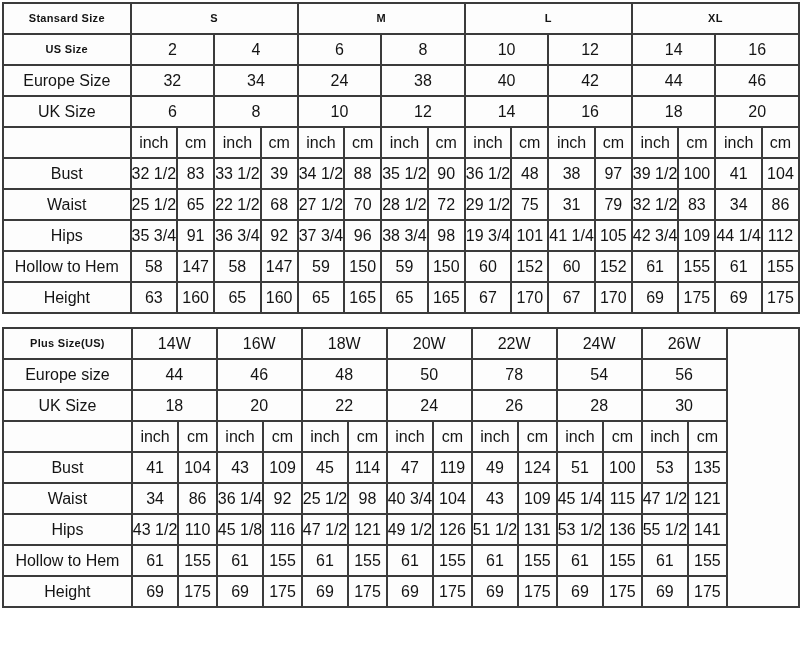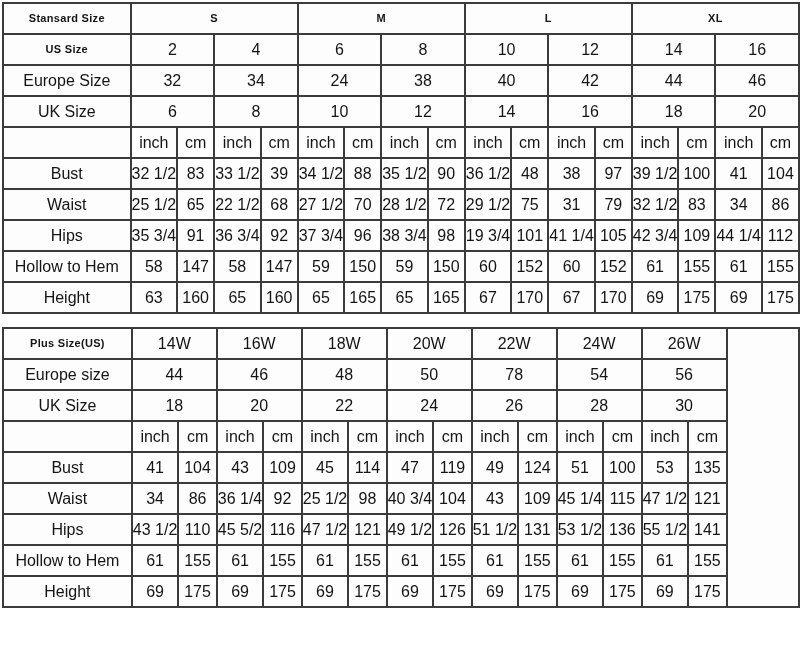--- a/index.html
+++ b/index.html
@@ -318,21 +318,21 @@
           <td>109</td>
           <td>45 1/4</td>
           <td>115</td>
           <td>47 1/2</td>
           <td>121</td>
         </tr>
         <tr>
           <td>Hips</td>
           <td>43 1/2</td>
           <td>110</td>
-          <td>45 5/2</td>
+          <td>45 1/8</td>
           <td>116</td>
           <td>47 1/2</td>
           <td>121</td>
           <td>49 1/2</td>
           <td>126</td>
           <td>51 1/2</td>
           <td>131</td>
           <td>53 1/2</td>
           <td>136</td>
           <td>55 1/2</td>

